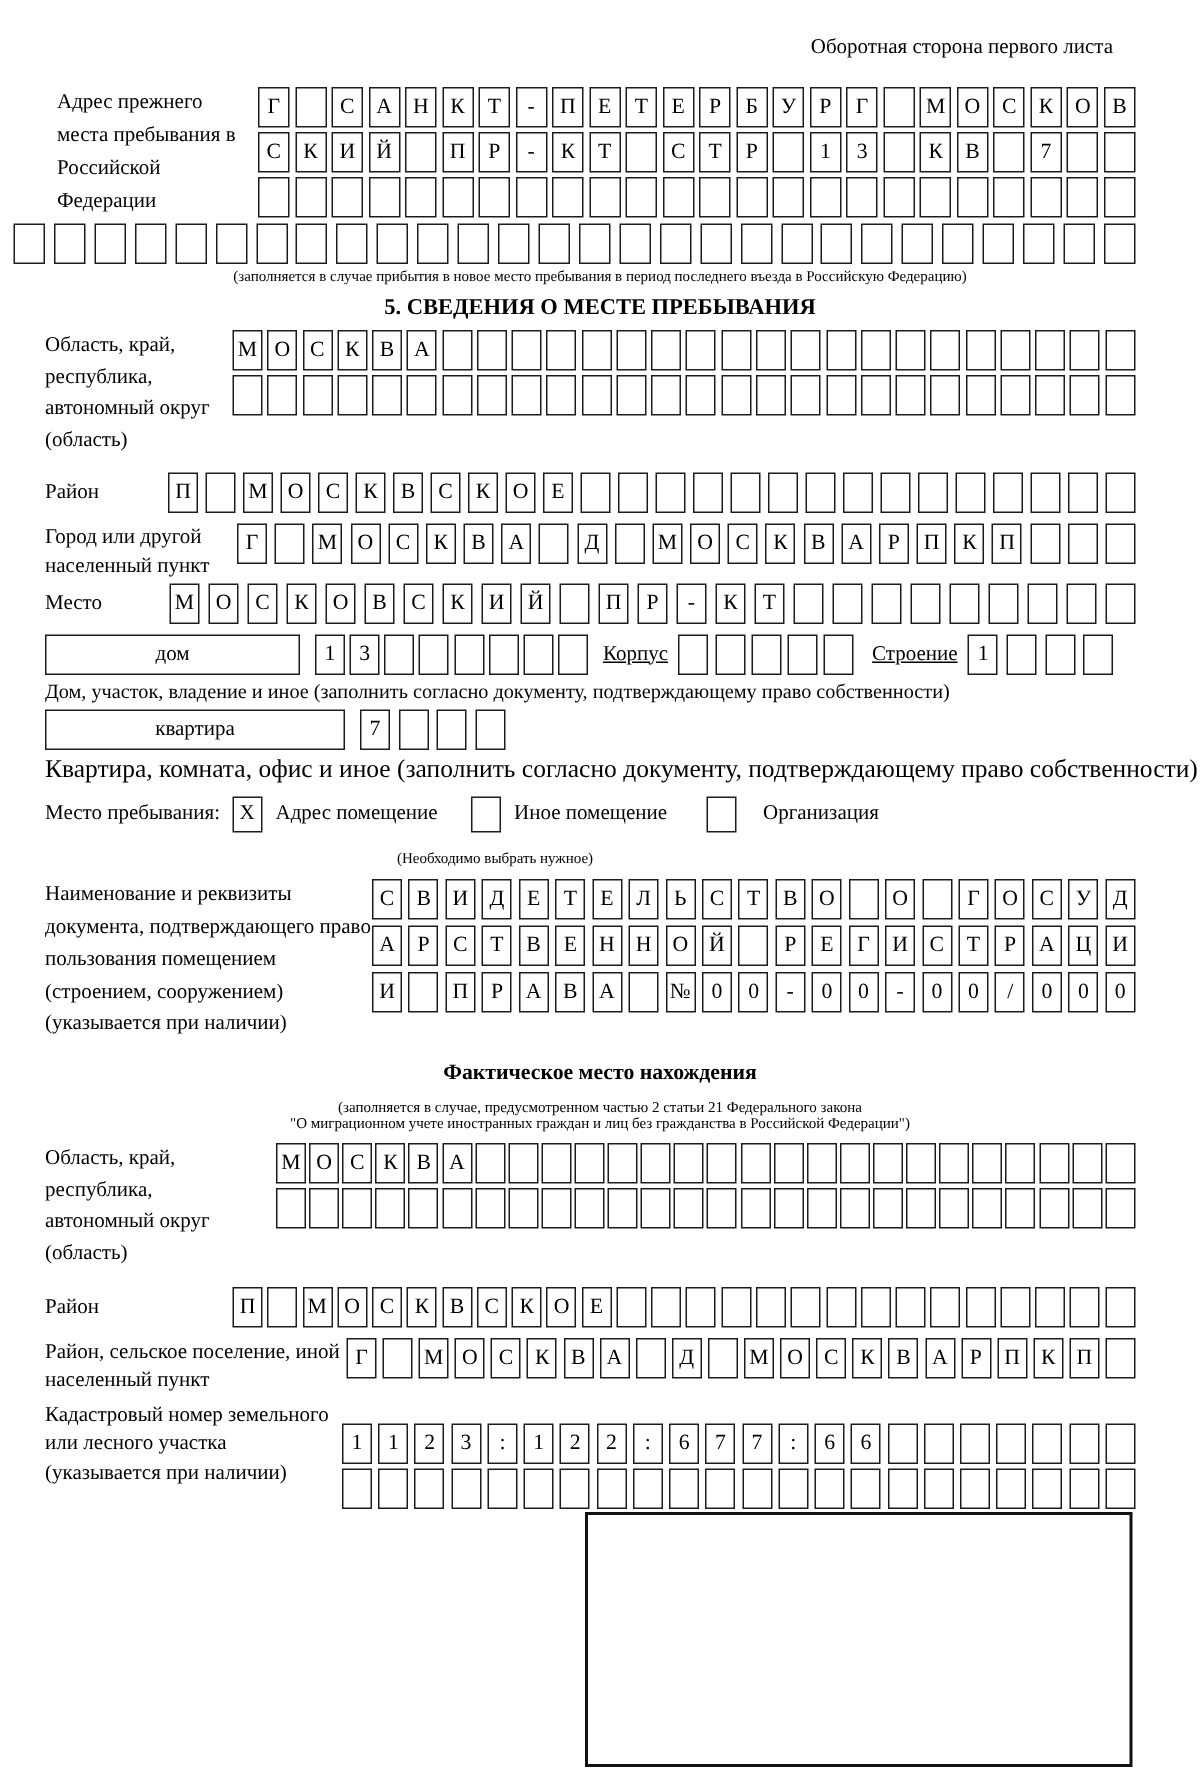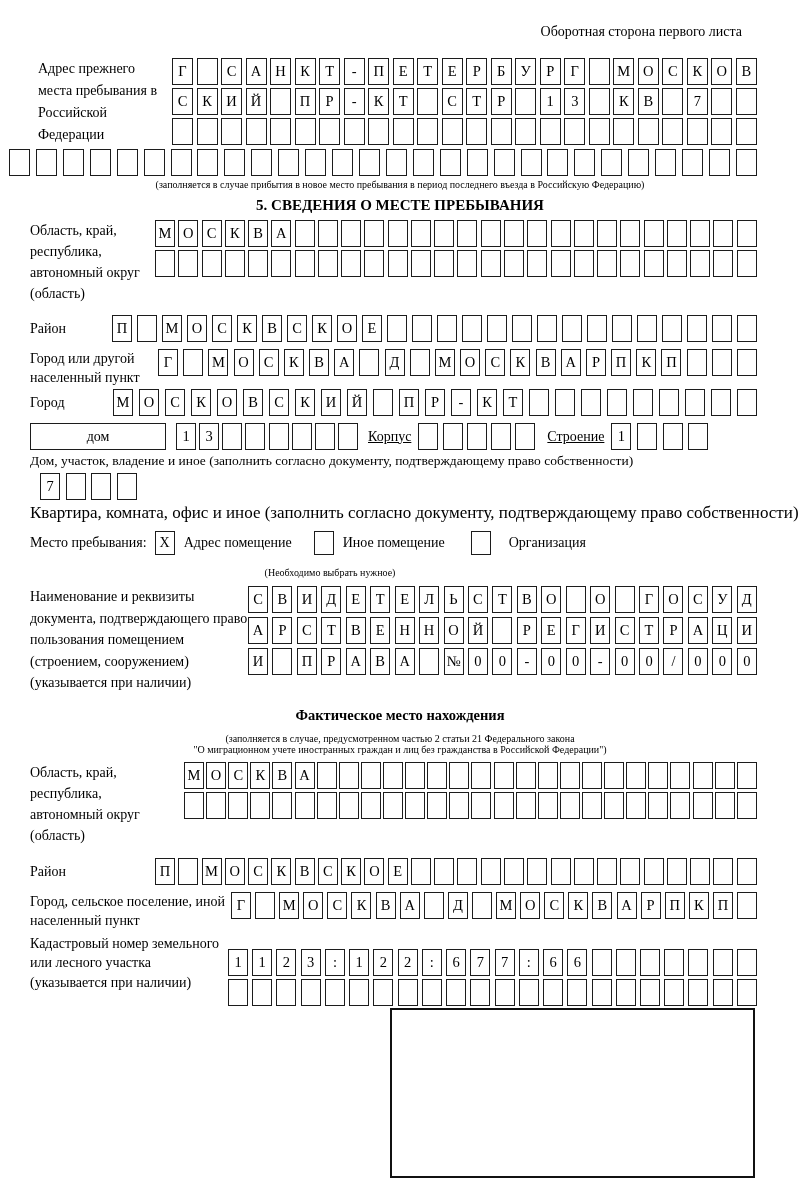--- a/index.html
+++ b/index.html
@@ -279,21 +279,21 @@
       <span class="cell">П</span>
       <span class="cell">К</span>
       <span class="cell">П</span>
       <span class="cell"></span>
       <span class="cell"></span>
       <span class="cell"></span>
     </div>
 </div>
 
 <div class="field" style="margin-top:2px">
-  <div class="flabel" style="width:83px;padding-top:3px">Город</div>
+  <div class="flabel" style="width:83px;padding-top:3px">Место</div>
   <div class="cells" style="width:644px">
       <span class="cell">М</span>
       <span class="cell">О</span>
       <span class="cell">С</span>
       <span class="cell">К</span>
       <span class="cell">О</span>
       <span class="cell">В</span>
       <span class="cell">С</span>
       <span class="cell">К</span>
       <span class="cell">И</span>
@@ -310,21 +310,21 @@
       <span class="cell"></span>
       <span class="cell"></span>
       <span class="cell"></span>
       <span class="cell"></span>
       <span class="cell"></span>
       <span class="cell"></span>
     </div>
 </div>
 
 <div style="display:flex;align-items:center;margin:7px 0 0 30px">
-  <div class="labelbox" style="width:136px">дом</div>
+  <div class="labelbox" style="width:170px">дом</div>
   <div class="cells" style="width:182px;margin-left:10px">
       <span class="cell">1</span>
       <span class="cell">3</span>
       <span class="cell"></span>
       <span class="cell"></span>
       <span class="cell"></span>
       <span class="cell"></span>
       <span class="cell"></span>
       <span class="cell"></span>
     </div>
@@ -340,20 +340,21 @@
   <div class="cells" style="width:97px;margin-left:7px">
       <span class="cell">1</span>
       <span class="cell"></span>
       <span class="cell"></span>
       <span class="cell"></span>
     </div>
 </div>
 <div class="cap" style="margin:3px 0 0 30px;font-size:13.5px">Дом, участок, владение и иное (заполнить согласно документу, подтверждающему право собственности)</div>
 
 <div style="display:flex;align-items:center;margin:4px 0 0 30px">
+  <div class="labelbox" style="width:200px">квартира</div>
   <div class="cells" style="width:97px;margin-left:10px">
       <span class="cell">7</span>
       <span class="cell"></span>
       <span class="cell"></span>
       <span class="cell"></span>
     </div>
 </div>
 <div class="cap" style="margin:3px 0 0 30px;font-size:17px">Квартира, комната, офис и иное (заполнить согласно документу, подтверждающему право собственности)</div>
 
 <div style="display:flex;align-items:center;margin:8px 0 12px 30px;font-size:14px">
@@ -534,21 +535,21 @@
       <span class="cell"></span>
       <span class="cell"></span>
       <span class="cell"></span>
       <span class="cell"></span>
       <span class="cell"></span>
       <span class="cell"></span>
     </div>
 </div>
 
 <div class="field" style="margin-top:7px">
-  <div class="flabel" style="width:201px;line-height:19px">Город, сельское поселение, иной населенный пункт</div>
+  <div class="flabel" style="width:201px;line-height:19px">Район, сельское поселение, иной населенный пункт</div>
   <div class="cells" style="width:526px">
       <span class="cell">Г</span>
       <span class="cell"></span>
       <span class="cell">М</span>
       <span class="cell">О</span>
       <span class="cell">С</span>
       <span class="cell">К</span>
       <span class="cell">В</span>
       <span class="cell">А</span>
       <span class="cell"></span>

